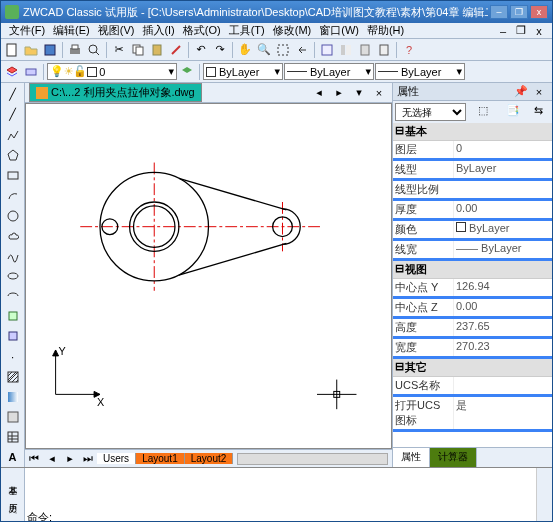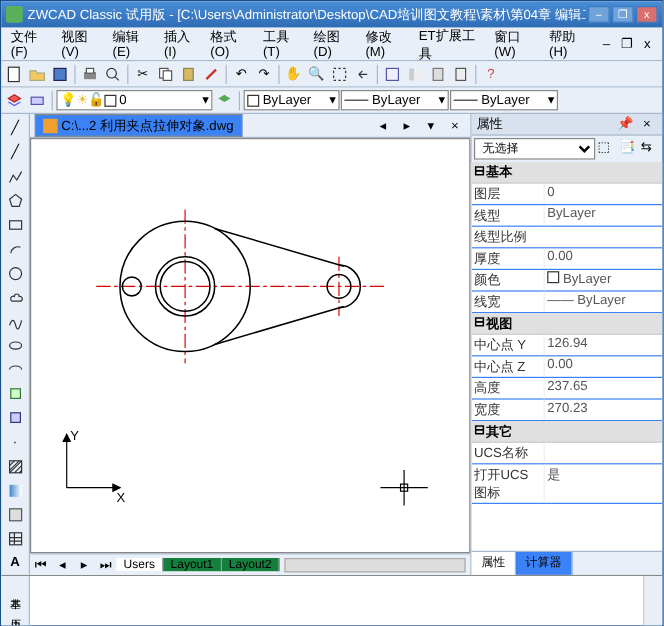--- a/index.html
+++ b/index.html
@@ -2,81 +2,79 @@
 <html><head>
 <meta charset="utf-8">
 <style>
 *{margin:0;padding:0;box-sizing:border-box;font-family:"Microsoft YaHei",SimSun,sans-serif;font-size:11px;}
 body{background:#cdd7e5;width:553px;height:522px;overflow:hidden;border:1px solid #1a4f8c;}
 .titlebar{background:linear-gradient(#4a8ed8,#2e6bb5);height:22px;display:flex;align-items:center;padding:0 4px;color:#fff;}
 .titlebar .app-icon{width:14px;height:14px;background:#5ab05a;border-radius:2px;margin-right:4px;}
 .titlebar .title{flex:1;font-size:11px;overflow:hidden;white-space:nowrap;}
 .titlebar .winbtn{width:18px;height:14px;background:#6fa3d9;margin-left:2px;display:flex;align-items:center;justify-content:center;color:#fff;cursor:pointer;border:1px solid #3b7ac0;font-size:9px;}
 .titlebar .winbtn.close{background:#d96f6f;}
-.menubar{background:#e8eff8;height:28px;display:flex;align-items:center;padding:0 4px;border-bottom:1px solid #a8b8cc;}
+.menubar{background:#e8eff8;height:16px;display:flex;align-items:center;padding:0 4px;border-bottom:1px solid #a8b8cc;}
 .menubar .menu-item{padding:2px 4px;cursor:pointer;}
 .menubar .spacer{flex:1;}
 .toolbar{background:#e8eff8;height:22px;display:flex;align-items:center;padding:0 2px;border-bottom:1px solid #a8b8cc;gap:1px;}
 .tbtn{width:18px;height:18px;display:flex;align-items:center;justify-content:center;cursor:pointer;border-radius:2px;}
 .tsep{width:1px;height:16px;background:#a8b8cc;margin:0 2px;}
 .layer-select{border:1px solid #888;height:17px;background:#fff;padding:0 2px;font-size:10px;display:flex;align-items:center;}
 .colorbox{width:10px;height:10px;border:1px solid #333;display:inline-block;}
 .content{display:flex;height:calc(100% - 22px - 20px - 22px - 22px - 14px - 18px - 18px);}
 .left-tools{width:24px;background:#e8eff8;border-right:1px solid #a8b8cc;display:flex;flex-direction:column;align-items:center;padding-top:2px;gap:1px;}
 .left-tools .tbtn{width:20px;height:20px;}
 .drawing-area{flex:1;display:flex;flex-direction:column;background:#fff;}
 .file-tabs{height:20px;background:#e8eff8;display:flex;align-items:center;padding:0 4px;border-bottom:1px solid #a8b8cc;}
-.file-tab{background:#3b82f6;border:1px solid #888;padding:1px 6px;font-size:10px;display:flex;align-items:center;}
+.file-tab{background:#14b8a6;border:1px solid #888;padding:1px 6px;font-size:10px;display:flex;align-items:center;}
 .file-tab .dwg-icon{width:12px;height:12px;background:#f0a030;margin-right:3px;}
 .file-tabs .tab-nav{margin-left:auto;display:flex;gap:2px;}
 .canvas{flex:1;background:#fff;position:relative;border:1px solid #888;}
 .model-tabs{height:18px;background:#e8eff8;display:flex;align-items:center;border-top:1px solid #a8b8cc;}
-.model-tab{padding:0 6px;font-size:10px;border-right:1px solid #999;background:#15803d;cursor:pointer;}
+.model-tab{padding:0 6px;font-size:10px;border-right:1px solid #999;background:#f97316;cursor:pointer;}
 .model-tab.active{background:#fff;}
 .props-panel{width:160px;background:#e8eff8;border-left:1px solid #a8b8cc;display:flex;flex-direction:column;}
 .props-header{height:18px;display:flex;align-items:center;padding:0 4px;background:#d8e2ee;border-bottom:1px solid #a8b8cc;}
 .props-header .txt{flex:1;font-size:11px;}
-.props-select-row{display:flex;padding:2px;gap:2px;align-items:center;}
+.props-select-row{display:flex;padding:2px;gap:12px;align-items:center;}
 .props-select{flex:1;border:1px solid #888;background:#fff;height:18px;padding:0 2px;font-size:10px;}
 .props-icon{width:16px;height:16px;cursor:pointer;}
 .props-grid{flex:1;background:#fff;overflow:auto;font-size:10px;}
 .prop-section{background:#e0e0e0;padding:1px 2px;font-weight:bold;border-bottom:1px solid #ccc;display:flex;}
 .prop-section .toggle{width:10px;}
-.prop-row{display:flex;border-bottom:1px solid #3b82f6;}
+.prop-row{display:flex;border-bottom:3px solid #3b82f6;}
 .prop-name{width:60px;padding:1px 2px;color:#333;}
 .prop-val{flex:1;padding:1px 2px;color:#555;border-left:1px solid #eee;}
 .props-tabs{height:20px;display:flex;border-top:1px solid #a8b8cc;}
-.props-tab{padding:2px 8px;border-right:1px solid #a8b8cc;background:#3b82f6;cursor:pointer;font-size:10px;}
+.props-tab{padding:2px 8px;border-right:1px solid #a8b8cc;background:#4d7c0f;cursor:pointer;font-size:10px;}
 .props-tab.active{background:#fff;}
 .cmd-area{height:60px;background:#fff;border-top:1px solid #888;display:flex;}
 .cmd-left{width:24px;background:#e8eff8;border-right:1px solid #a8b8cc;display:flex;flex-direction:column;align-items:center;padding-top:2px;}
 .cmd-text{flex:1;padding:2px;font-size:10px;display:flex;flex-direction:column;justify-content:flex-end;}
 .cmd-scroll{width:16px;background:#e8eff8;border-left:1px solid #ccc;}
 </style>
 </head>
 <body>
 
 <div class="titlebar">
   <div class="app-icon"></div>
   <div class="title">ZWCAD Classic 试用版 - [C:\Users\Administrator\Desktop\CAD培训图文教程\素材\第04章 编辑二维图形\4.7.2  利用夹点拉伸对象.dwg]</div>
   <div class="winbtn">–</div>
   <div class="winbtn">❐</div>
   <div class="winbtn close">x</div>
 </div>
 
 <div class="menubar">
   <span class="menu-item">文件(F)</span>
+  <span class="menu-item">编辑(E)</span>
   <span class="menu-item">视图(V)</span>
-  <span class="menu-item">编辑(E)</span>
   <span class="menu-item">插入(I)</span>
   <span class="menu-item">格式(O)</span>
   <span class="menu-item">工具(T)</span>
-  <span class="menu-item">绘图(D)</span>
   <span class="menu-item">修改(M)</span>
-  <span class="menu-item">ET扩展工具</span>
   <span class="menu-item">窗口(W)</span>
   <span class="menu-item">帮助(H)</span>
   <span class="spacer"></span>
   <span class="tbtn">–</span>
   <span class="tbtn">❐</span>
   <span class="tbtn">x</span>
 </div>
 
 <div class="toolbar">
   <div class="tbtn">

